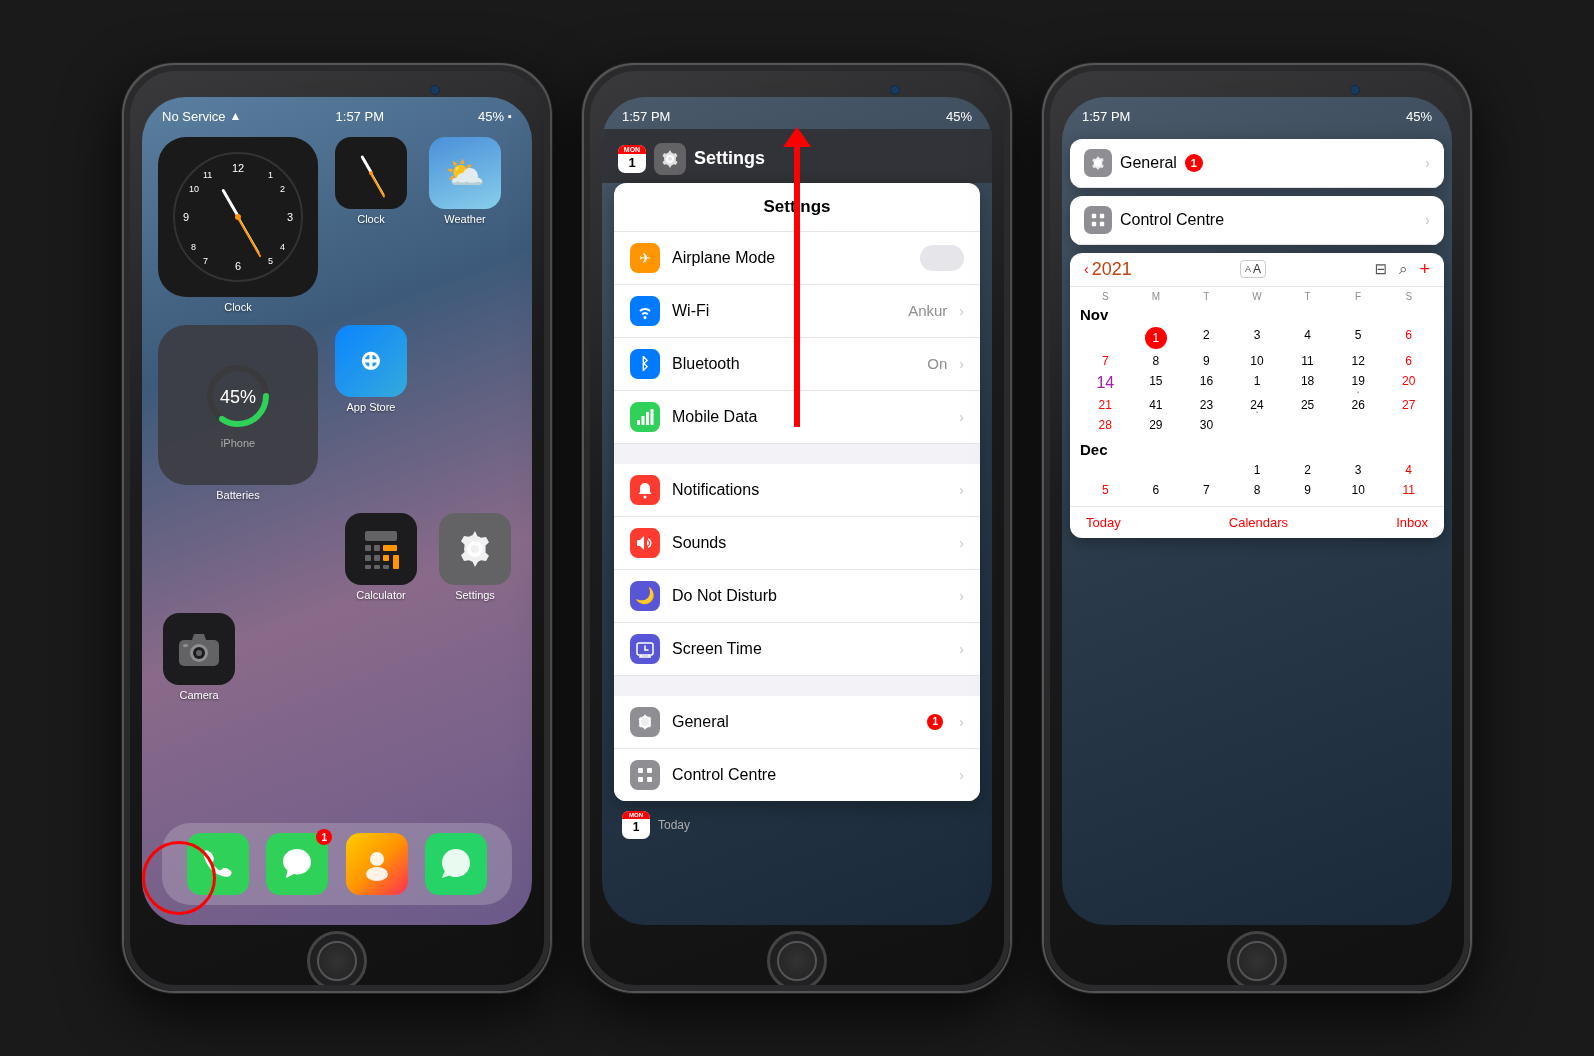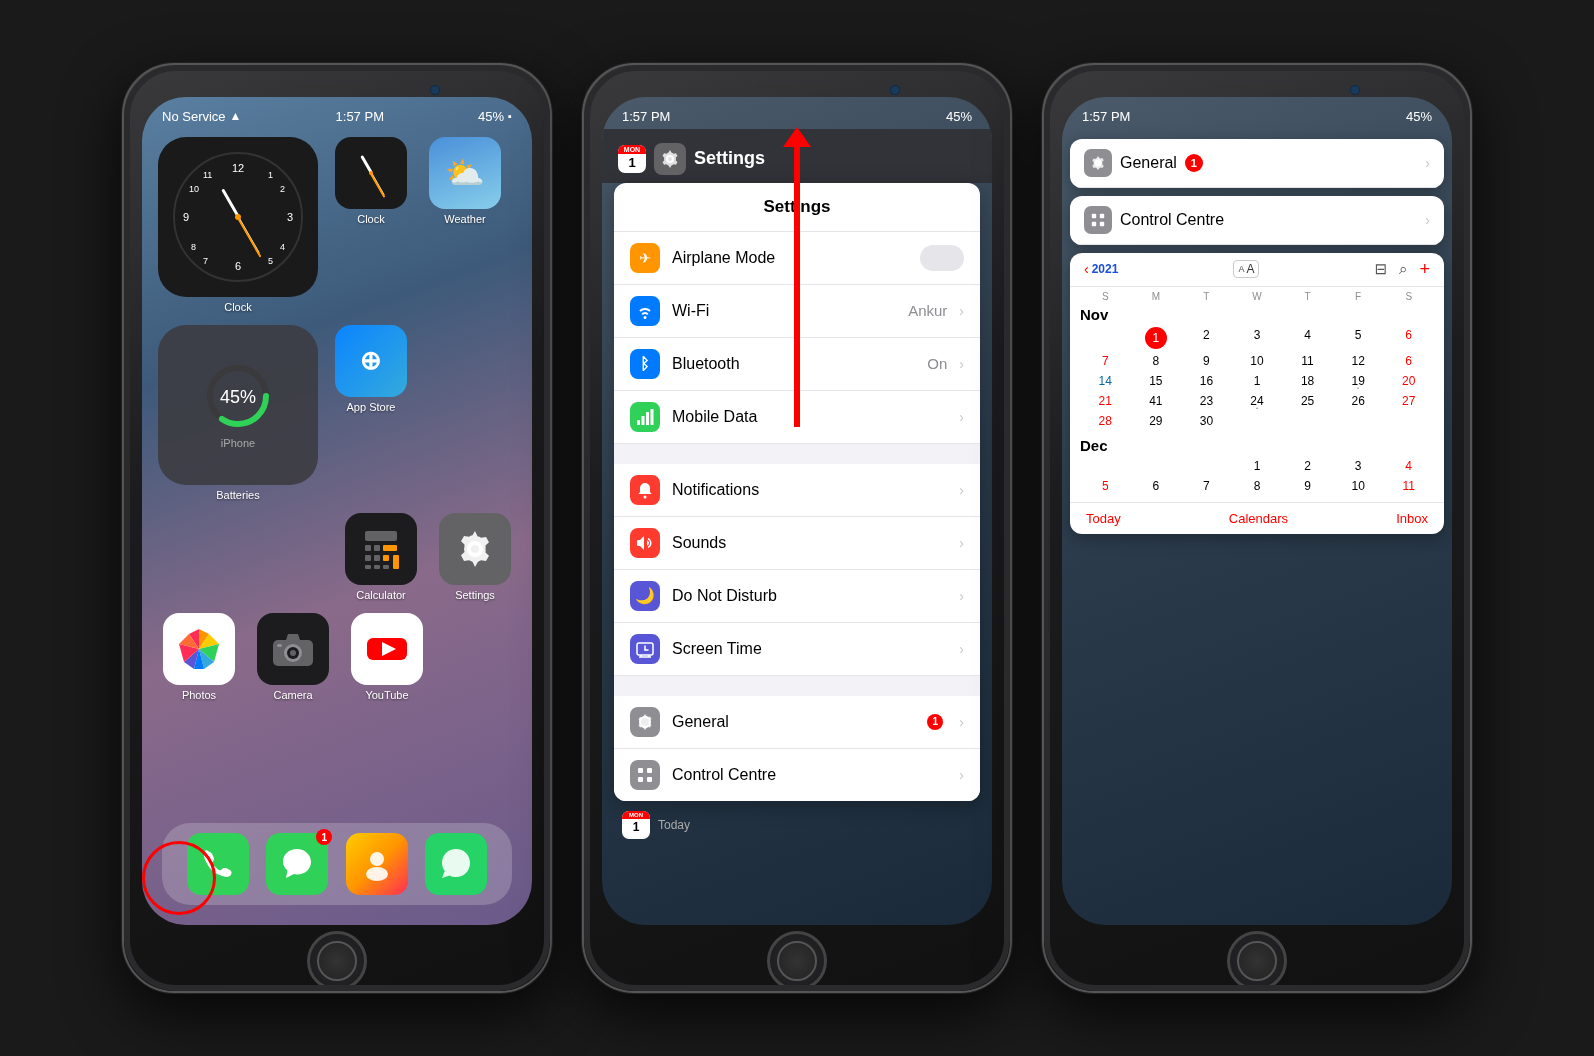--- a/index.html
+++ b/index.html
@@ -582,57 +582,31 @@
               <path d="M22 14a8 8 0 1 0 0 16 8 8 0 0 0 0-16zm0 12a4 4 0 1 1 0-8 4 4 0 0 1 0 8z" fill="white"></path>
               <path d="M22 4l-2.5 4.3A10 10 0 0 0 16 9.7L11 9l-3 5.2 3.5 3.2A10 10 0 0 0 11.5 19a10 10 0 0 0 0 6l-3.5 3.2L11 34l5-0.7a10 10 0 0 0 3.5 1.4L22 40l3-5.3A10 10 0 0 0 28 33.3L33 34l3-5.2-3.5-3.2A10 10 0 0 0 32.5 22a10 10 0 0 0 0-3.5l3.5-3.2L33 10l-5 0.7a10 10 0 0 0-3.5-1.4L22 4z" fill="white" opacity="0.9"></path>
             </svg>
           </div>
           <span class="app-icon-label">Settings</span>
         </div>
       </div>
 
       <div class="app-row">
         <div class="app-icon">
-          <div class="app-icon-img app-photos">
-            <svg width="50" height="50" viewBox="0 0 50 50">
-              <path d="M25 5 L25 25 L15 10 Z" fill="#ff2d55"></path>
-              <path d="M25 5 L25 25 L35 10 Z" fill="#ff9500"></path>
-              <path d="M35 10 L25 25 L45 20 Z" fill="#ffcc00"></path>
-              <path d="M45 20 L25 25 L40 38 Z" fill="#30d158"></path>
-              <path d="M40 38 L25 25 L30 45 Z" fill="#34aadc"></path>
-              <path d="M30 45 L25 25 L20 45 Z" fill="#007aff"></path>
-              <path d="M20 45 L25 25 L10 38 Z" fill="#5856d6"></path>
-              <path d="M10 38 L25 25 L5 20 Z" fill="#ff2d55"></path>
-              <path d="M5 20 L25 25 L15 10 Z" fill="#ff6b35"></path>
-            </svg>
-          </div>
-          <span class="app-icon-label">Photos</span>
-        </div>
-        <div class="app-icon">
           <div class="app-icon-img app-camera">
             <svg width="44" height="38" viewBox="0 0 44 38">
               <rect x="2" y="10" width="40" height="26" rx="5" fill="#636366"></rect>
               <path d="M15 10 L17 4 L27 4 L29 10 Z" fill="#636366"></path>
               <circle cx="22" cy="23" r="9" fill="#8e8e93"></circle>
               <circle cx="22" cy="23" r="6" fill="#1c1c1e"></circle>
               <circle cx="22" cy="23" r="3" fill="#636366"></circle>
               <rect x="6" y="14" width="5" height="3" rx="1.5" fill="#8e8e93"></rect>
             </svg>
           </div>
           <span class="app-icon-label">Camera</span>
-        </div>
-        <div class="app-icon">
-          <div class="app-icon-img app-youtube">
-            <svg width="50" height="50" viewBox="0 0 50 50">
-              <rect width="50" height="50" rx="12" fill="white"></rect>
-              <rect x="5" y="14" width="40" height="22" rx="6" fill="#ff0000"></rect>
-              <polygon points="20,18 20,32 34,25" fill="white"></polygon>
-            </svg>
-          </div>
-          <span class="app-icon-label">YouTube</span>
         </div>
       </div>
     </div>
 
     <div class="dock">
       <div class="dock-icon dock-phone">
         <svg width="34" height="34" viewBox="0 0 34 34">
           <path d="M8 4C8 4 10 4 12 8C14 12 13 14 12 15C11 16 10 17 12 19C14 21 17 24 19 25C21 26 22 25 23 24C24 23 26 22 30 24C34 26 34 28 34 28C34 28 34 32 30 33C26 34 14 30 8 22C2 14 0 6 2 3C4 0 8 4 8 4Z" fill="white" transform="scale(0.85) translate(2,2)"></path>
         </svg>
       </div>
@@ -883,21 +857,21 @@
           </div>
           <span class="multitask-chevron">›</span>
         </div>
       </div>
 
       <div class="calendar-card">
 
         <div style="display:flex;align-items:center;justify-content:space-between;padding:6px 14px;border-bottom:1px solid #e5e5ea;">
           <div style="display:flex;align-items:center;gap:3px;">
             <span style="color:red;font-size:14px;">‹</span>
-            <span style="color:#1d4ed8;font-size:12px;font-weight:700;">2021</span>
+            <span style="color:#c2410c;font-size:18px;font-weight:400;">2021</span>
           </div>
 
           <div style="display:flex;align-items:center;gap:2px;border:1px solid #ccc;border-radius:4px;padding:1px 4px;">
             <span style="font-size:9px;color:#555;">A</span>
             <span style="font-size:12px;color:#333;">A</span>
           </div>
           <div style="display:flex;gap:12px;align-items:center;">
             <span style="color:#555;font-size:15px;">⊟</span>
             <span style="color:#555;font-size:15px;">⌕</span>
             <span style="color:red;font-size:18px;font-weight:300;">+</span>
@@ -930,21 +904,21 @@
             <span style="font-size:12px;padding:3px;color:red;">6</span>
 
             <span style="font-size:12px;padding:3px;color:red;">7</span>
             <span style="font-size:12px;padding:3px;">8</span>
             <span style="font-size:12px;padding:3px;">9</span>
             <span style="font-size:12px;padding:3px;">10</span>
             <span style="font-size:12px;padding:3px;">11</span>
             <span style="font-size:12px;padding:3px;">12</span>
             <span style="font-size:12px;padding:3px;color:red;">6</span>
 
-            <span style="font-size:12px;padding:3px;color:#0369a1;">14</span>
+            <span style="font-size:16px;padding:3px;color:#a21caf;">14</span>
             <span style="font-size:12px;padding:3px;">15</span>
             <span style="font-size:12px;padding:3px;">16</span>
             <span style="font-size:12px;padding:3px;">1</span>
             <span style="font-size:12px;padding:3px;">18</span>
             <span style="font-size:12px;padding:3px;position:relative;">19<span style="position:absolute;bottom:0;left:50%;transform:translateX(-50%);font-size:6px;color:#8e8e93;">•</span></span>
             <span style="font-size:12px;padding:3px;color:red;">20</span>
 
             <span style="font-size:12px;padding:3px;color:red;">21</span>
             <span style="font-size:12px;padding:3px;">41</span>
             <span style="font-size:12px;padding:3px;">23</span>

